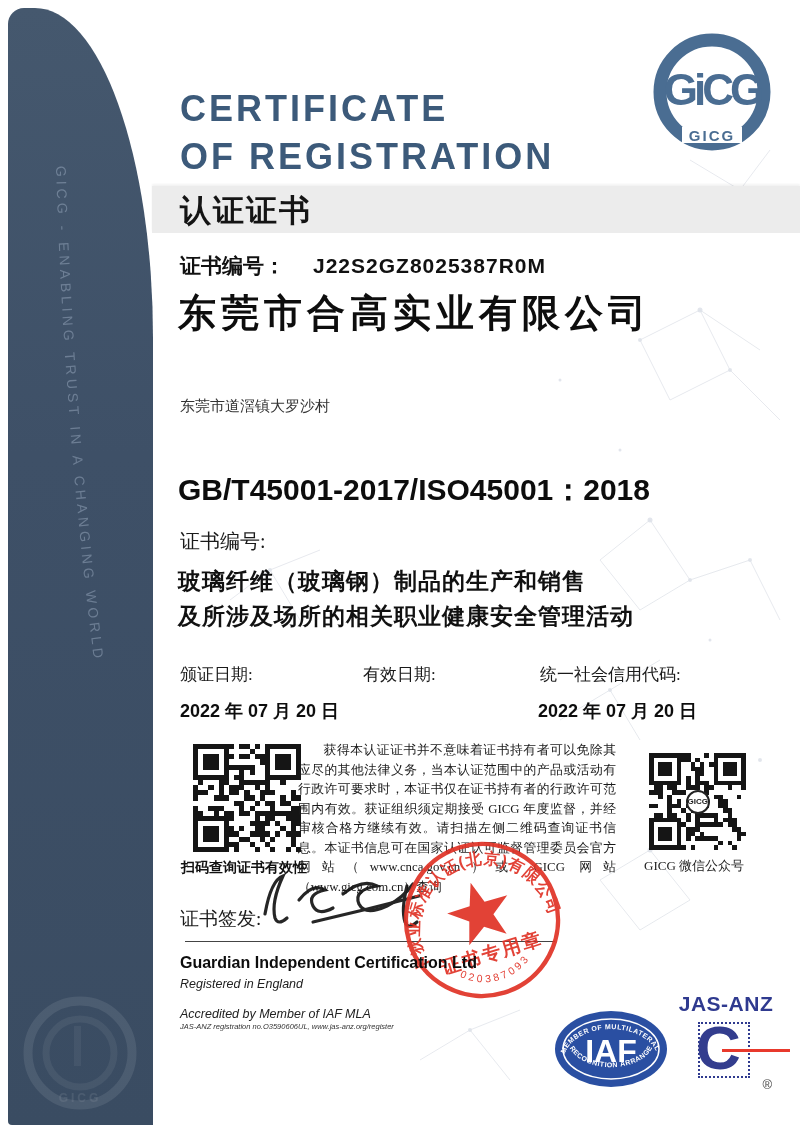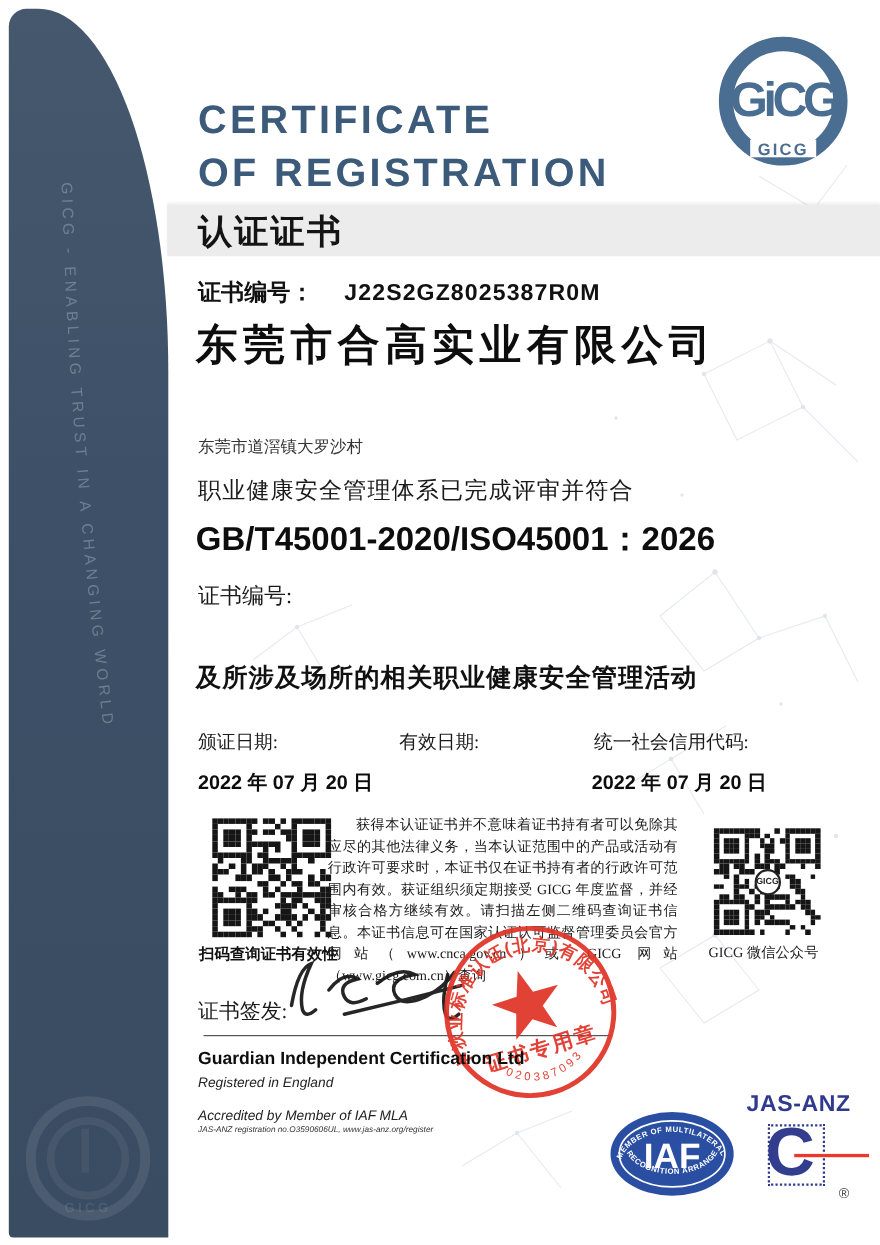--- a/index.html
+++ b/index.html
@@ -138,25 +138,25 @@
 
   <div id="cert-no" class="abs">
     <span>证书编号：</span><span class="val">J22S2GZ8025387R0M</span>
   </div>
 
   <div id="company" class="abs serif">东莞市合高实业有限公司</div>
 
 
   <div id="address" class="abs serif">东莞市道滘镇大罗沙村</div>
 
-  <div id="statement" class="abs serif">职业健康安全管理体系已完成评审并符合</div>
-
-  <div id="standard" class="abs">GB/T45001-2020/ISO45001：2026</div>
+
+  <div id="standard" class="abs">GB/T45001-2017/ISO45001：2018</div>
 
   <div id="scope-label" class="abs serif">证书编号:</div>
+  <div class="abs scope-line" style="top:566px;">玻璃纤维（玻璃钢）制品的生产和销售</div>
   <div class="abs scope-line" style="top:601px;">及所涉及场所的相关职业健康安全管理活动</div>
 
   <div class="abs serif dlabel" style="left:180px;">颁证日期:</div>
   <div class="abs serif dlabel" style="left:363px;">有效日期:</div>
   <div class="abs serif dlabel" style="left:540px;">统一社会信用代码:</div>
   <div class="abs dvalue" style="left:180px;">2022 年 07 月 20 日</div>
   <div class="abs dvalue" style="left:538px;">2022 年 07 月 20 日</div>
 
   <div id="qr1" class="abs qr">
       <i style="left:0%;top:0%;width:4.761904761904762%;height:4.761904761904762%"></i>

